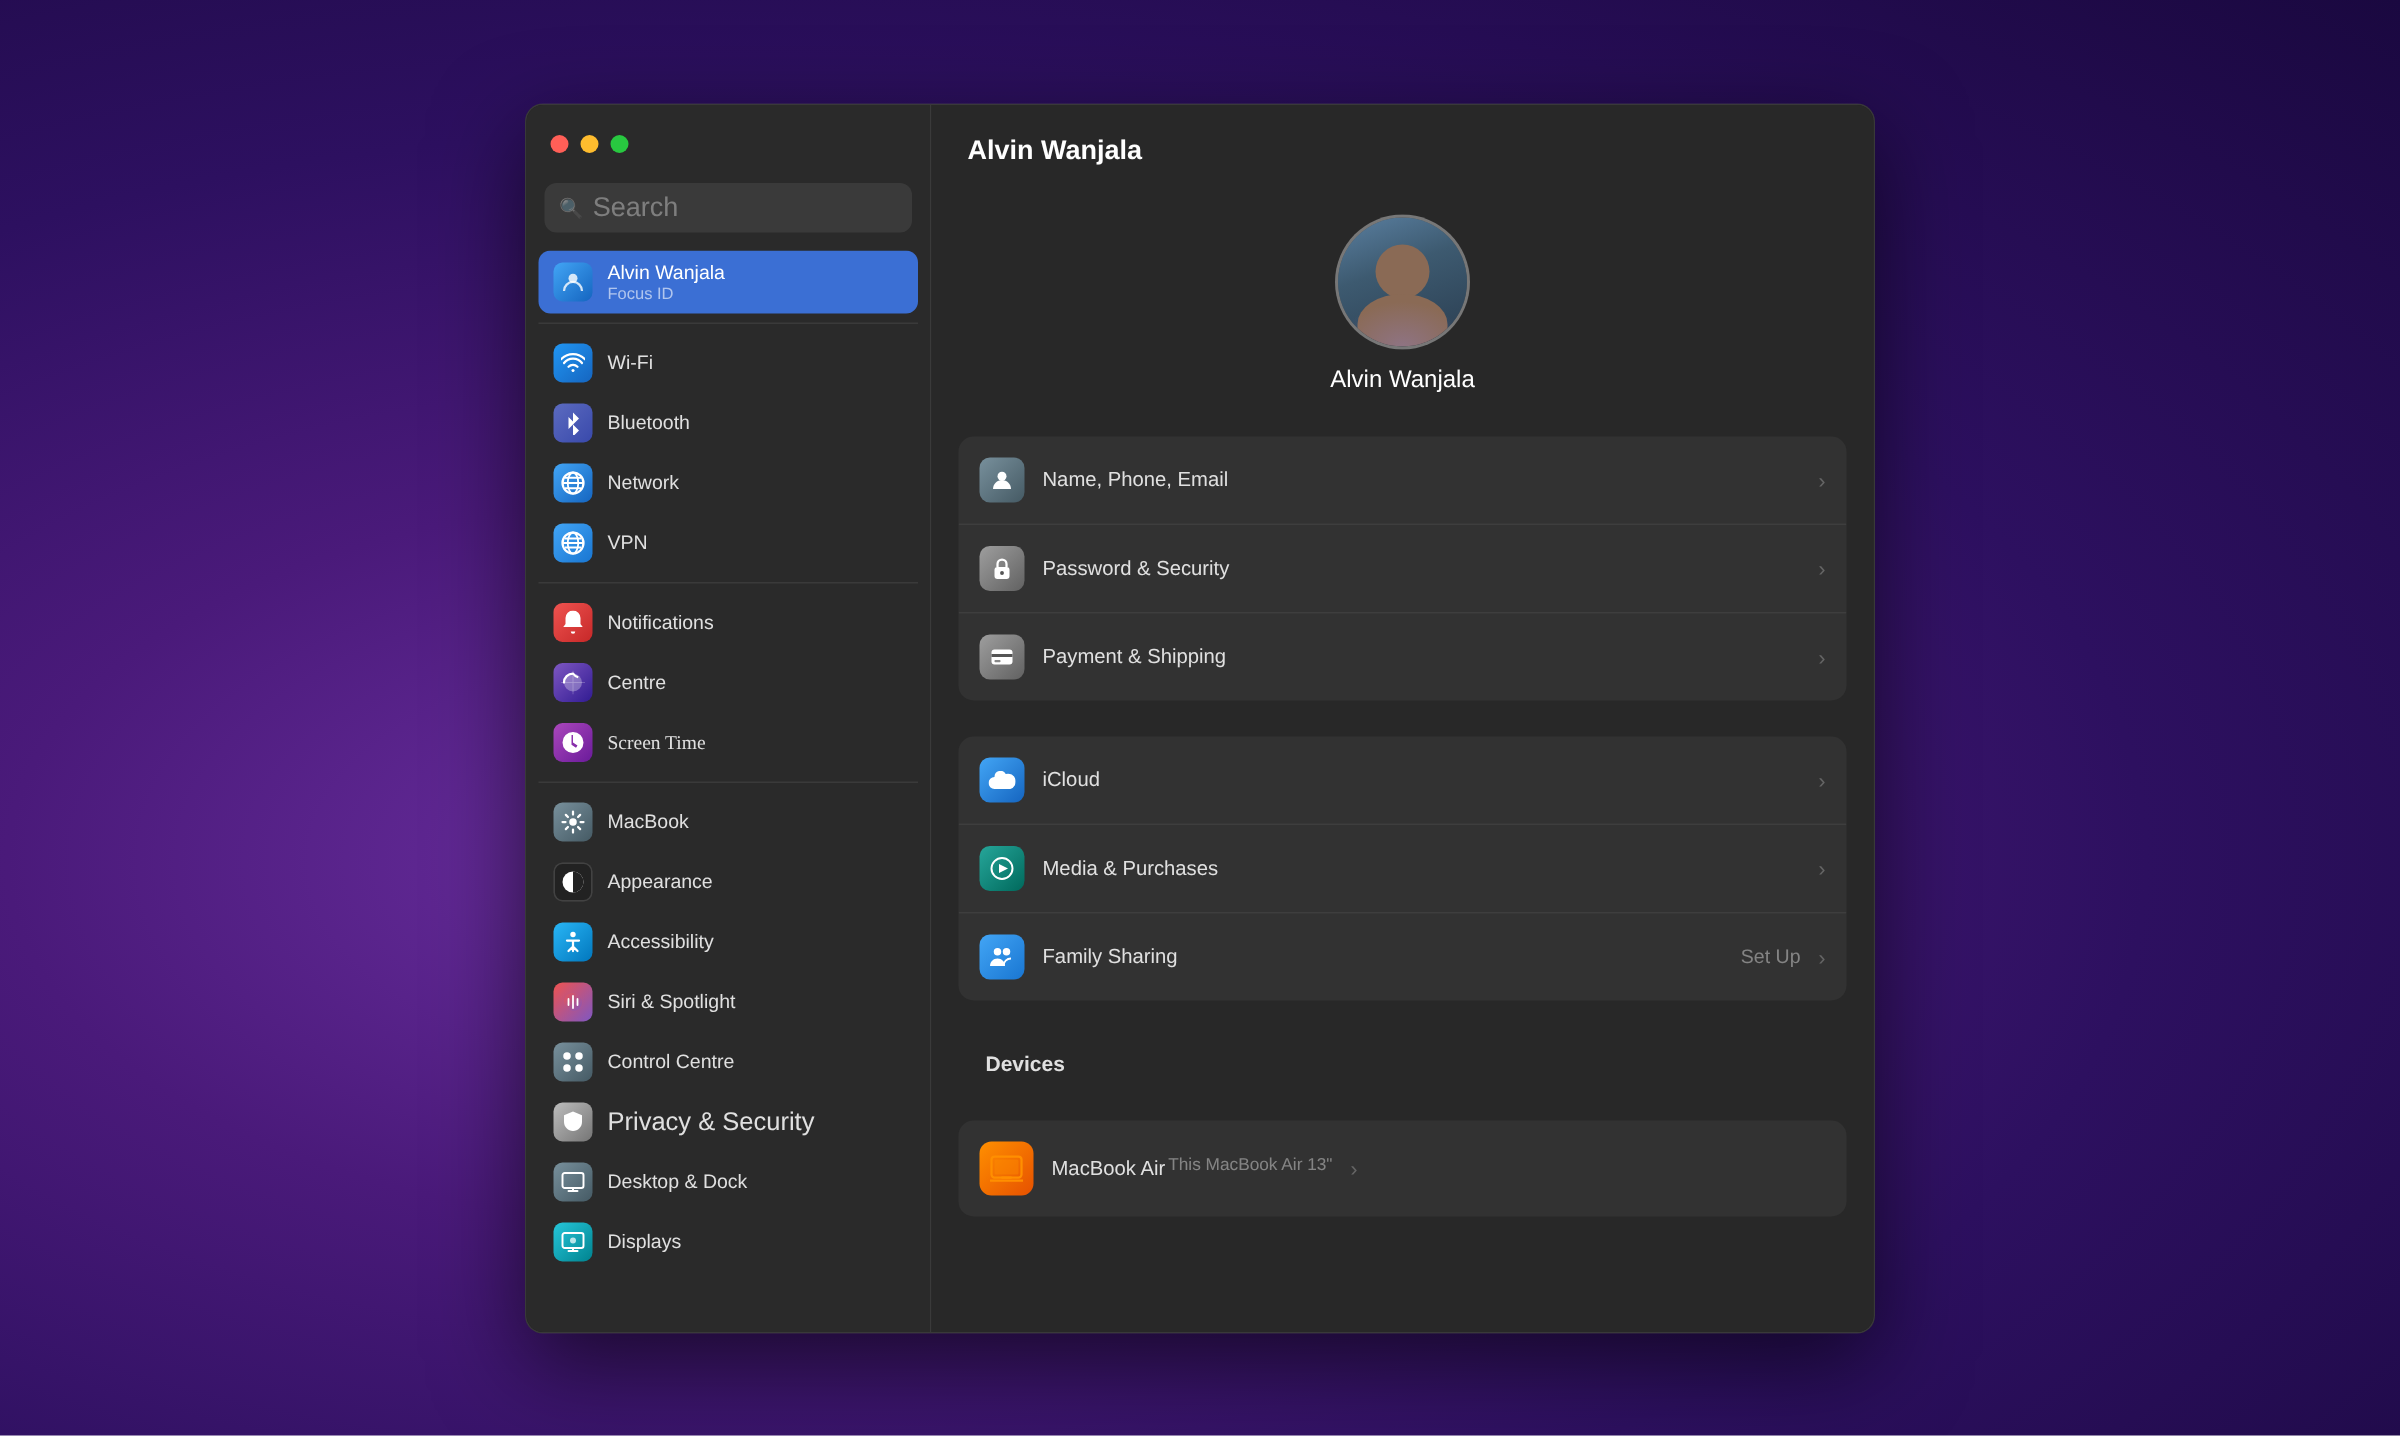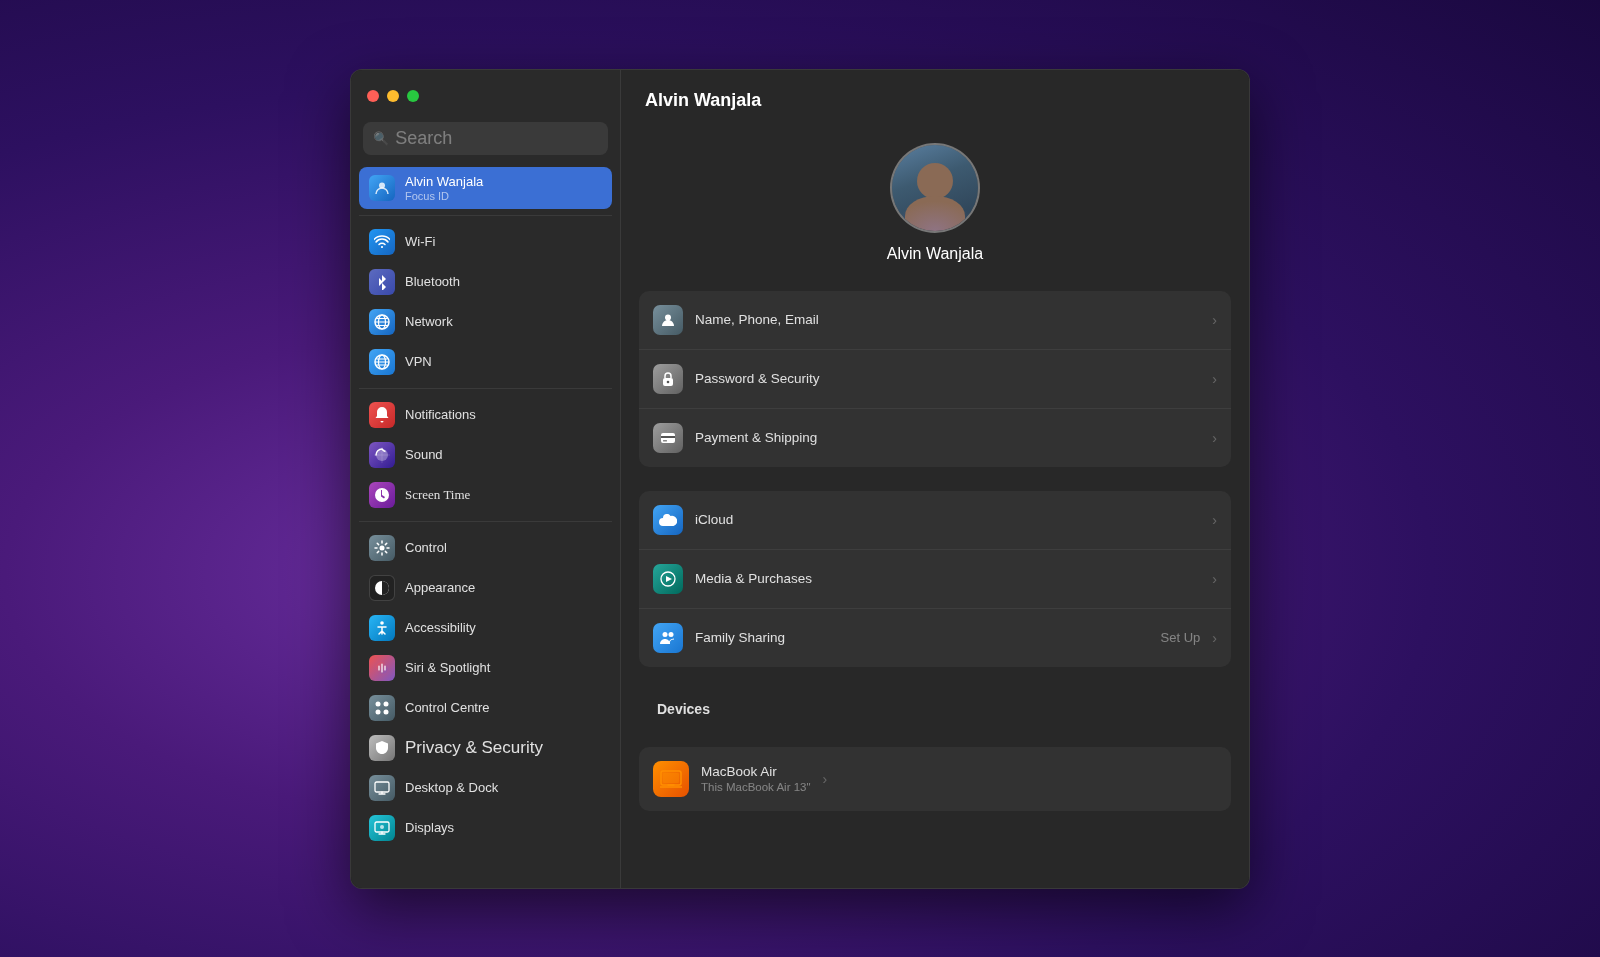--- a/index.html
+++ b/index.html
@@ -259,21 +259,21 @@
     .icon-icloud { background: linear-gradient(135deg, #42a5f5, #1565c0); }
     .icon-media { background: linear-gradient(135deg, #26a69a, #00695c); }
     .icon-family { background: linear-gradient(135deg, #42a5f5, #1976d2); }
     .icon-macbook { background: linear-gradient(135deg, #ff8f00, #e65100); }
     .device-subtitle {
       color: rgba(255,255,255,0.4);
       font-size: 11.5px;
     }
     .device-info {
       display: flex;
-      flex-direction: column;
+      flex-direction: row;
       gap: 2px;
     }
   </style>
 </head>
 <body>
 
 <div class="window">
 
   <div class="sidebar">
     <div class="titlebar">
@@ -358,42 +358,42 @@
         </div>
         <div class="sidebar-item">
           <div class="sidebar-item-icon icon-focus">
             <svg width="16" height="16" viewBox="0 0 16 16" fill="white">
               <path d="M8 2a6 6 0 100 12A6 6 0 008 2z" opacity="0.3"></path>
               <path d="M11.5 4.5A6 6 0 018 2" stroke="white" stroke-width="1.5" fill="none"></path>
               <path d="M8 16V0M0 8h16" stroke="white" stroke-width="0.5" opacity="0.3"></path>
               <path d="M8 2a6 6 0 00-6 6" stroke="white" stroke-width="1.5" fill="none" stroke-linecap="round"></path>
             </svg>
           </div>
-          <span style="font-size:13px;">Sound</span>
+          <span style="font-size:13px;">Centre</span>
         </div>
         <div class="sidebar-item">
           <div class="sidebar-item-icon icon-screentime">
             <svg width="16" height="16" viewBox="0 0 16 16" fill="white">
               <path d="M8 1a7 7 0 100 14A7 7 0 008 1zm0 2v5l3 2-1 1.5L7 9.5V3z"></path>
             </svg>
           </div>
           <span style="font-size:13px;font-family:Liberation Serif, serif;">Screen Time</span>
         </div>
       </div>
       <div class="divider"></div>
 
       <div class="sidebar-section">
         <div class="sidebar-item">
           <div class="sidebar-item-icon icon-general">
             <svg width="16" height="16" viewBox="0 0 16 16" fill="white">
               <circle cx="8" cy="8" r="2.5"></circle>
               <path d="M8 1v2M8 13v2M1 8h2M13 8h2M3.22 3.22l1.41 1.41M11.36 11.36l1.41 1.41M3.22 12.78l1.41-1.41M11.36 4.64l1.41-1.41" stroke="white" stroke-width="1.5" stroke-linecap="round"></path>
             </svg>
           </div>
-          <span style="font-size:13px;">Control</span>
+          <span style="font-size:13px;">MacBook</span>
         </div>
         <div class="sidebar-item">
           <div class="sidebar-item-icon icon-appearance">
             <svg width="16" height="16" viewBox="0 0 16 16">
               <circle cx="8" cy="8" r="7" fill="white"></circle>
               <path d="M8 1a7 7 0 010 14z" fill="#222"></path>
             </svg>
           </div>
           <span>Appearance</span>
         </div>

